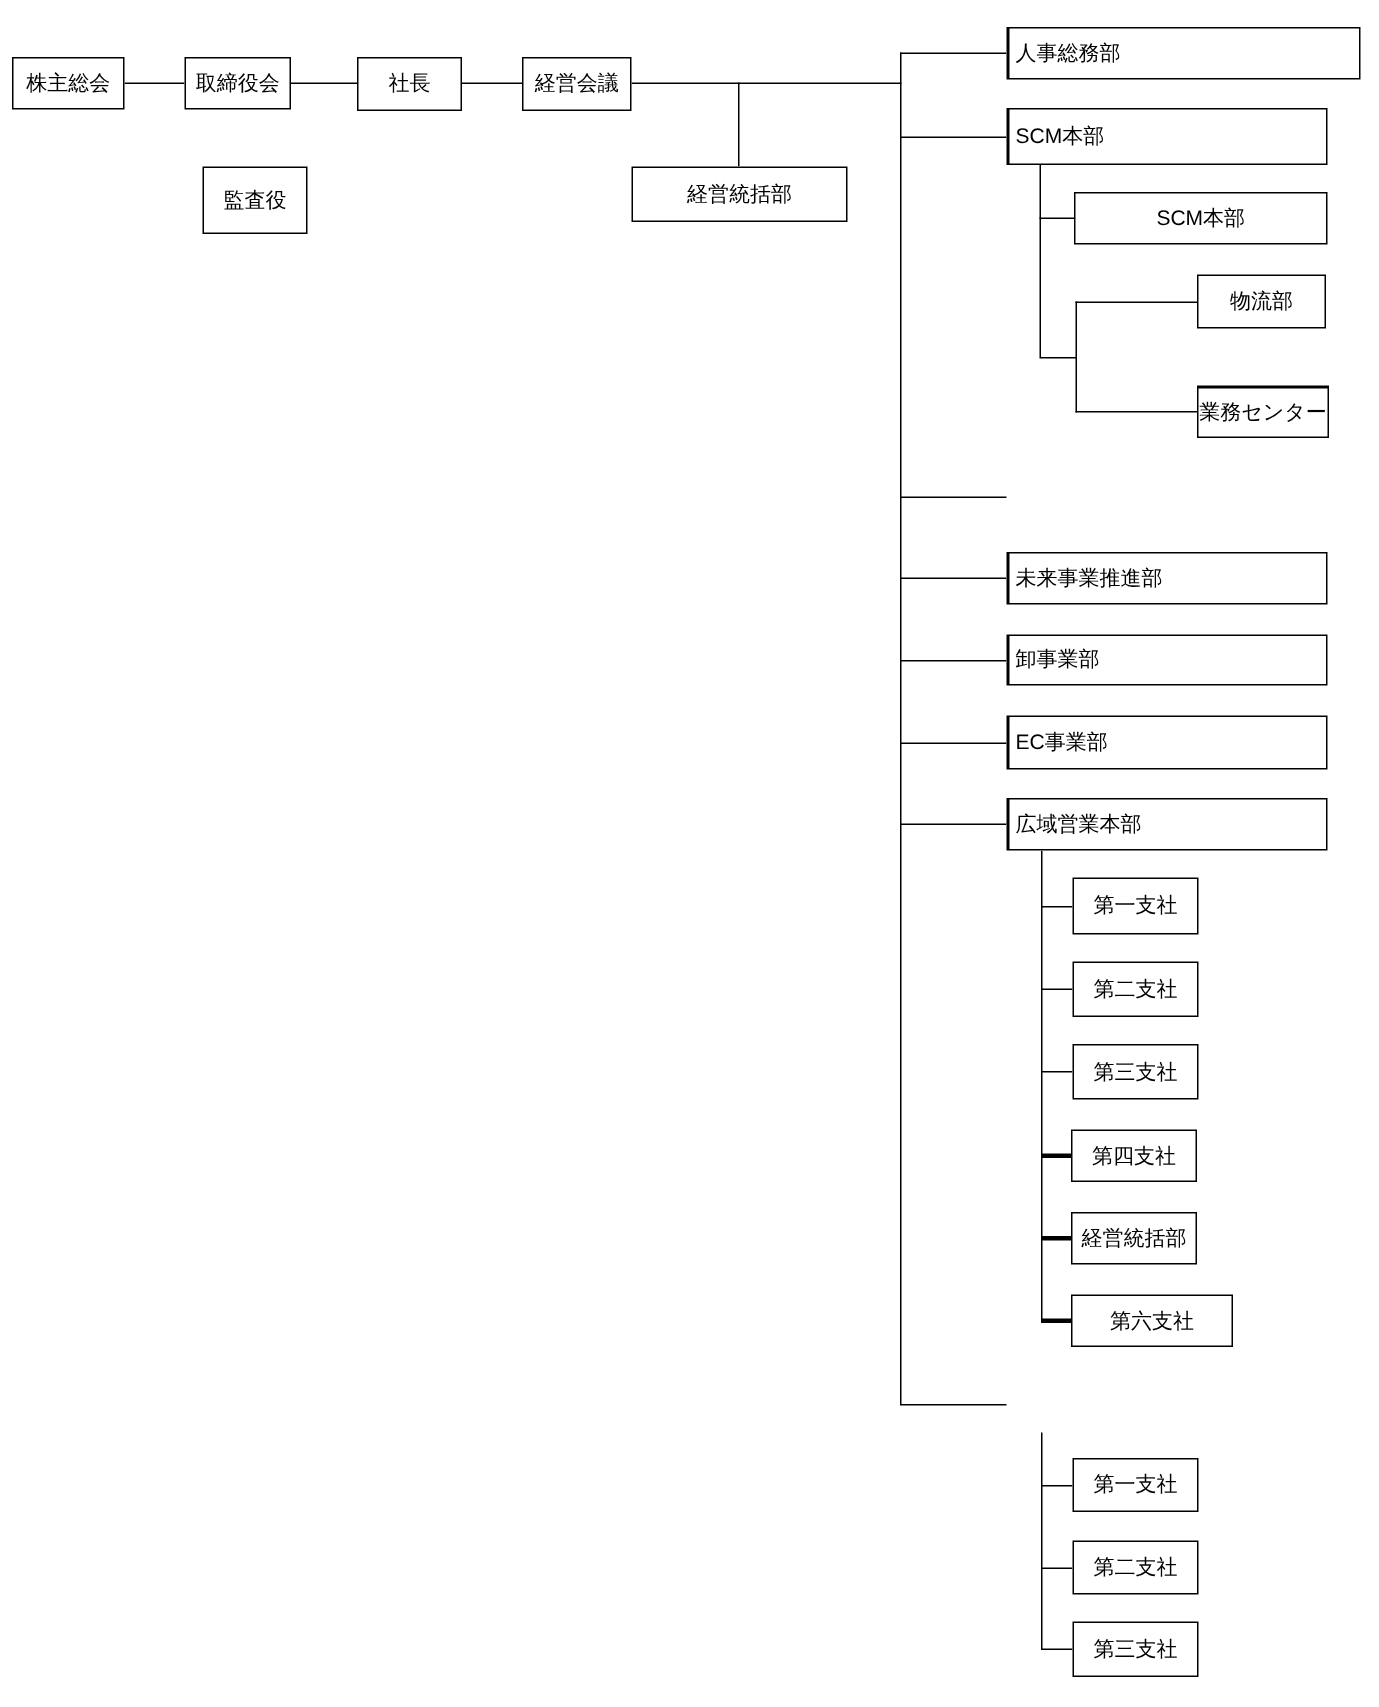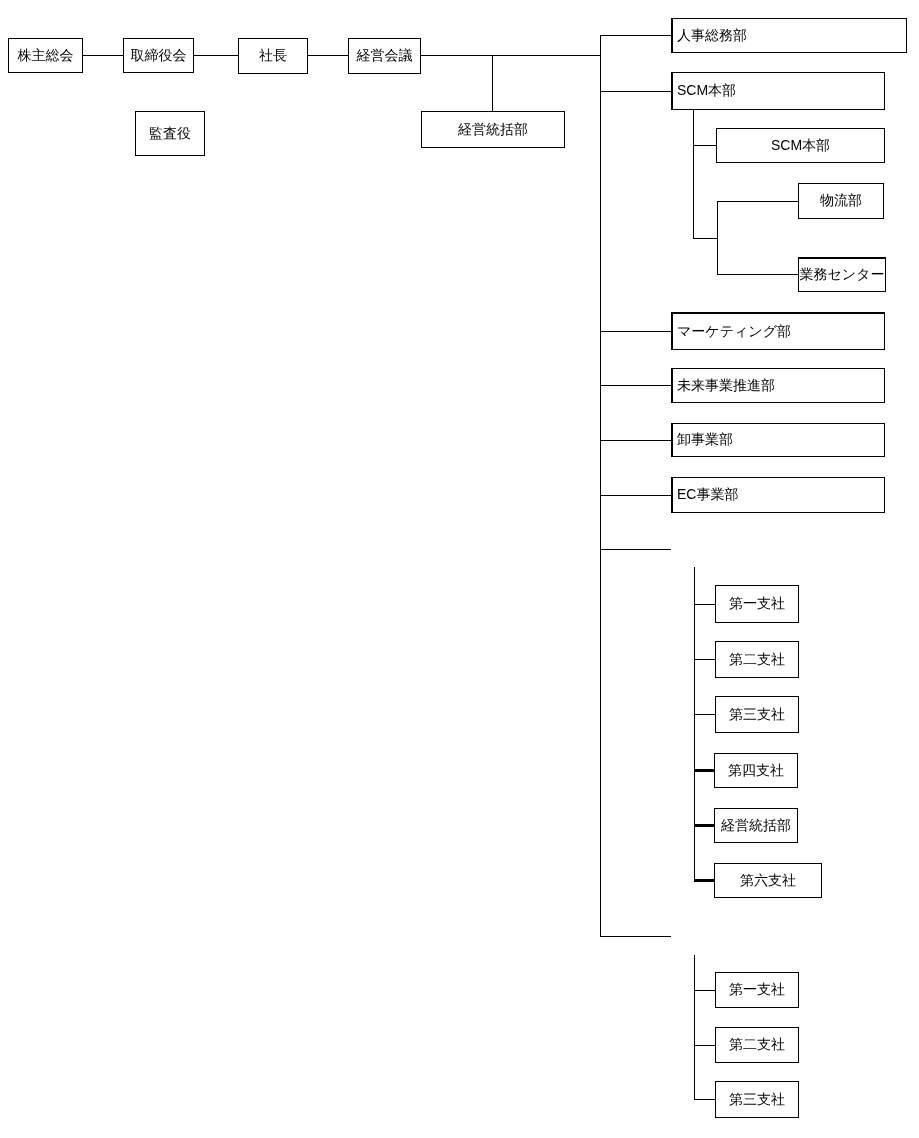--- a/index.html
+++ b/index.html
@@ -77,24 +77,24 @@
   <div class="box c" style="left:348px;top:38px;width:73px;height:36px">経営会議</div>
   <div class="box c" style="left:135px;top:111px;width:70px;height:45px">監査役</div>
   <div class="box c" style="left:421px;top:111px;width:144px;height:37px">経営統括部</div>
 
   <div class="box l bl2" style="left:671px;top:18px;width:236px;height:35px">人事総務部</div>
   <div class="box l bl2" style="left:671px;top:72px;width:214px;height:38px">SCM本部</div>
   <div class="box c" style="left:716px;top:128px;width:169px;height:35px">SCM本部</div>
   <div class="box c" style="left:798px;top:183px;width:86px;height:36px">物流部</div>
   <div class="box c bt2" style="left:798px;top:257px;width:88px;height:35px">業務センター</div>
 
-  <div class="box l bl2 bt2" style="left:671px;top:312px;width:214px;height:38px">マーケティング部</div>
   <div class="box l bl2" style="left:671px;top:368px;width:214px;height:35px">未来事業推進部</div>
   <div class="box l bl2" style="left:671px;top:423px;width:214px;height:34px">卸事業部</div>
   <div class="box l bl2" style="left:671px;top:477px;width:214px;height:36px">EC事業部</div>
+  <div class="box l bl2" style="left:671px;top:532px;width:214px;height:35px">広域営業本部</div>
 
   <div class="box c" style="left:715px;top:585px;width:84px;height:38px">第一支社</div>
   <div class="box c" style="left:715px;top:641px;width:84px;height:37px">第二支社</div>
   <div class="box c" style="left:715px;top:696px;width:84px;height:37px">第三支社</div>
   <div class="box c" style="left:714px;top:753px;width:84px;height:35px">第四支社</div>
   <div class="box c" style="left:714px;top:808px;width:84px;height:35px">経営統括部</div>
   <div class="box c" style="left:714px;top:863px;width:108px;height:35px">第六支社</div>
 
 
   <div class="box c" style="left:715px;top:972px;width:84px;height:36px">第一支社</div>

